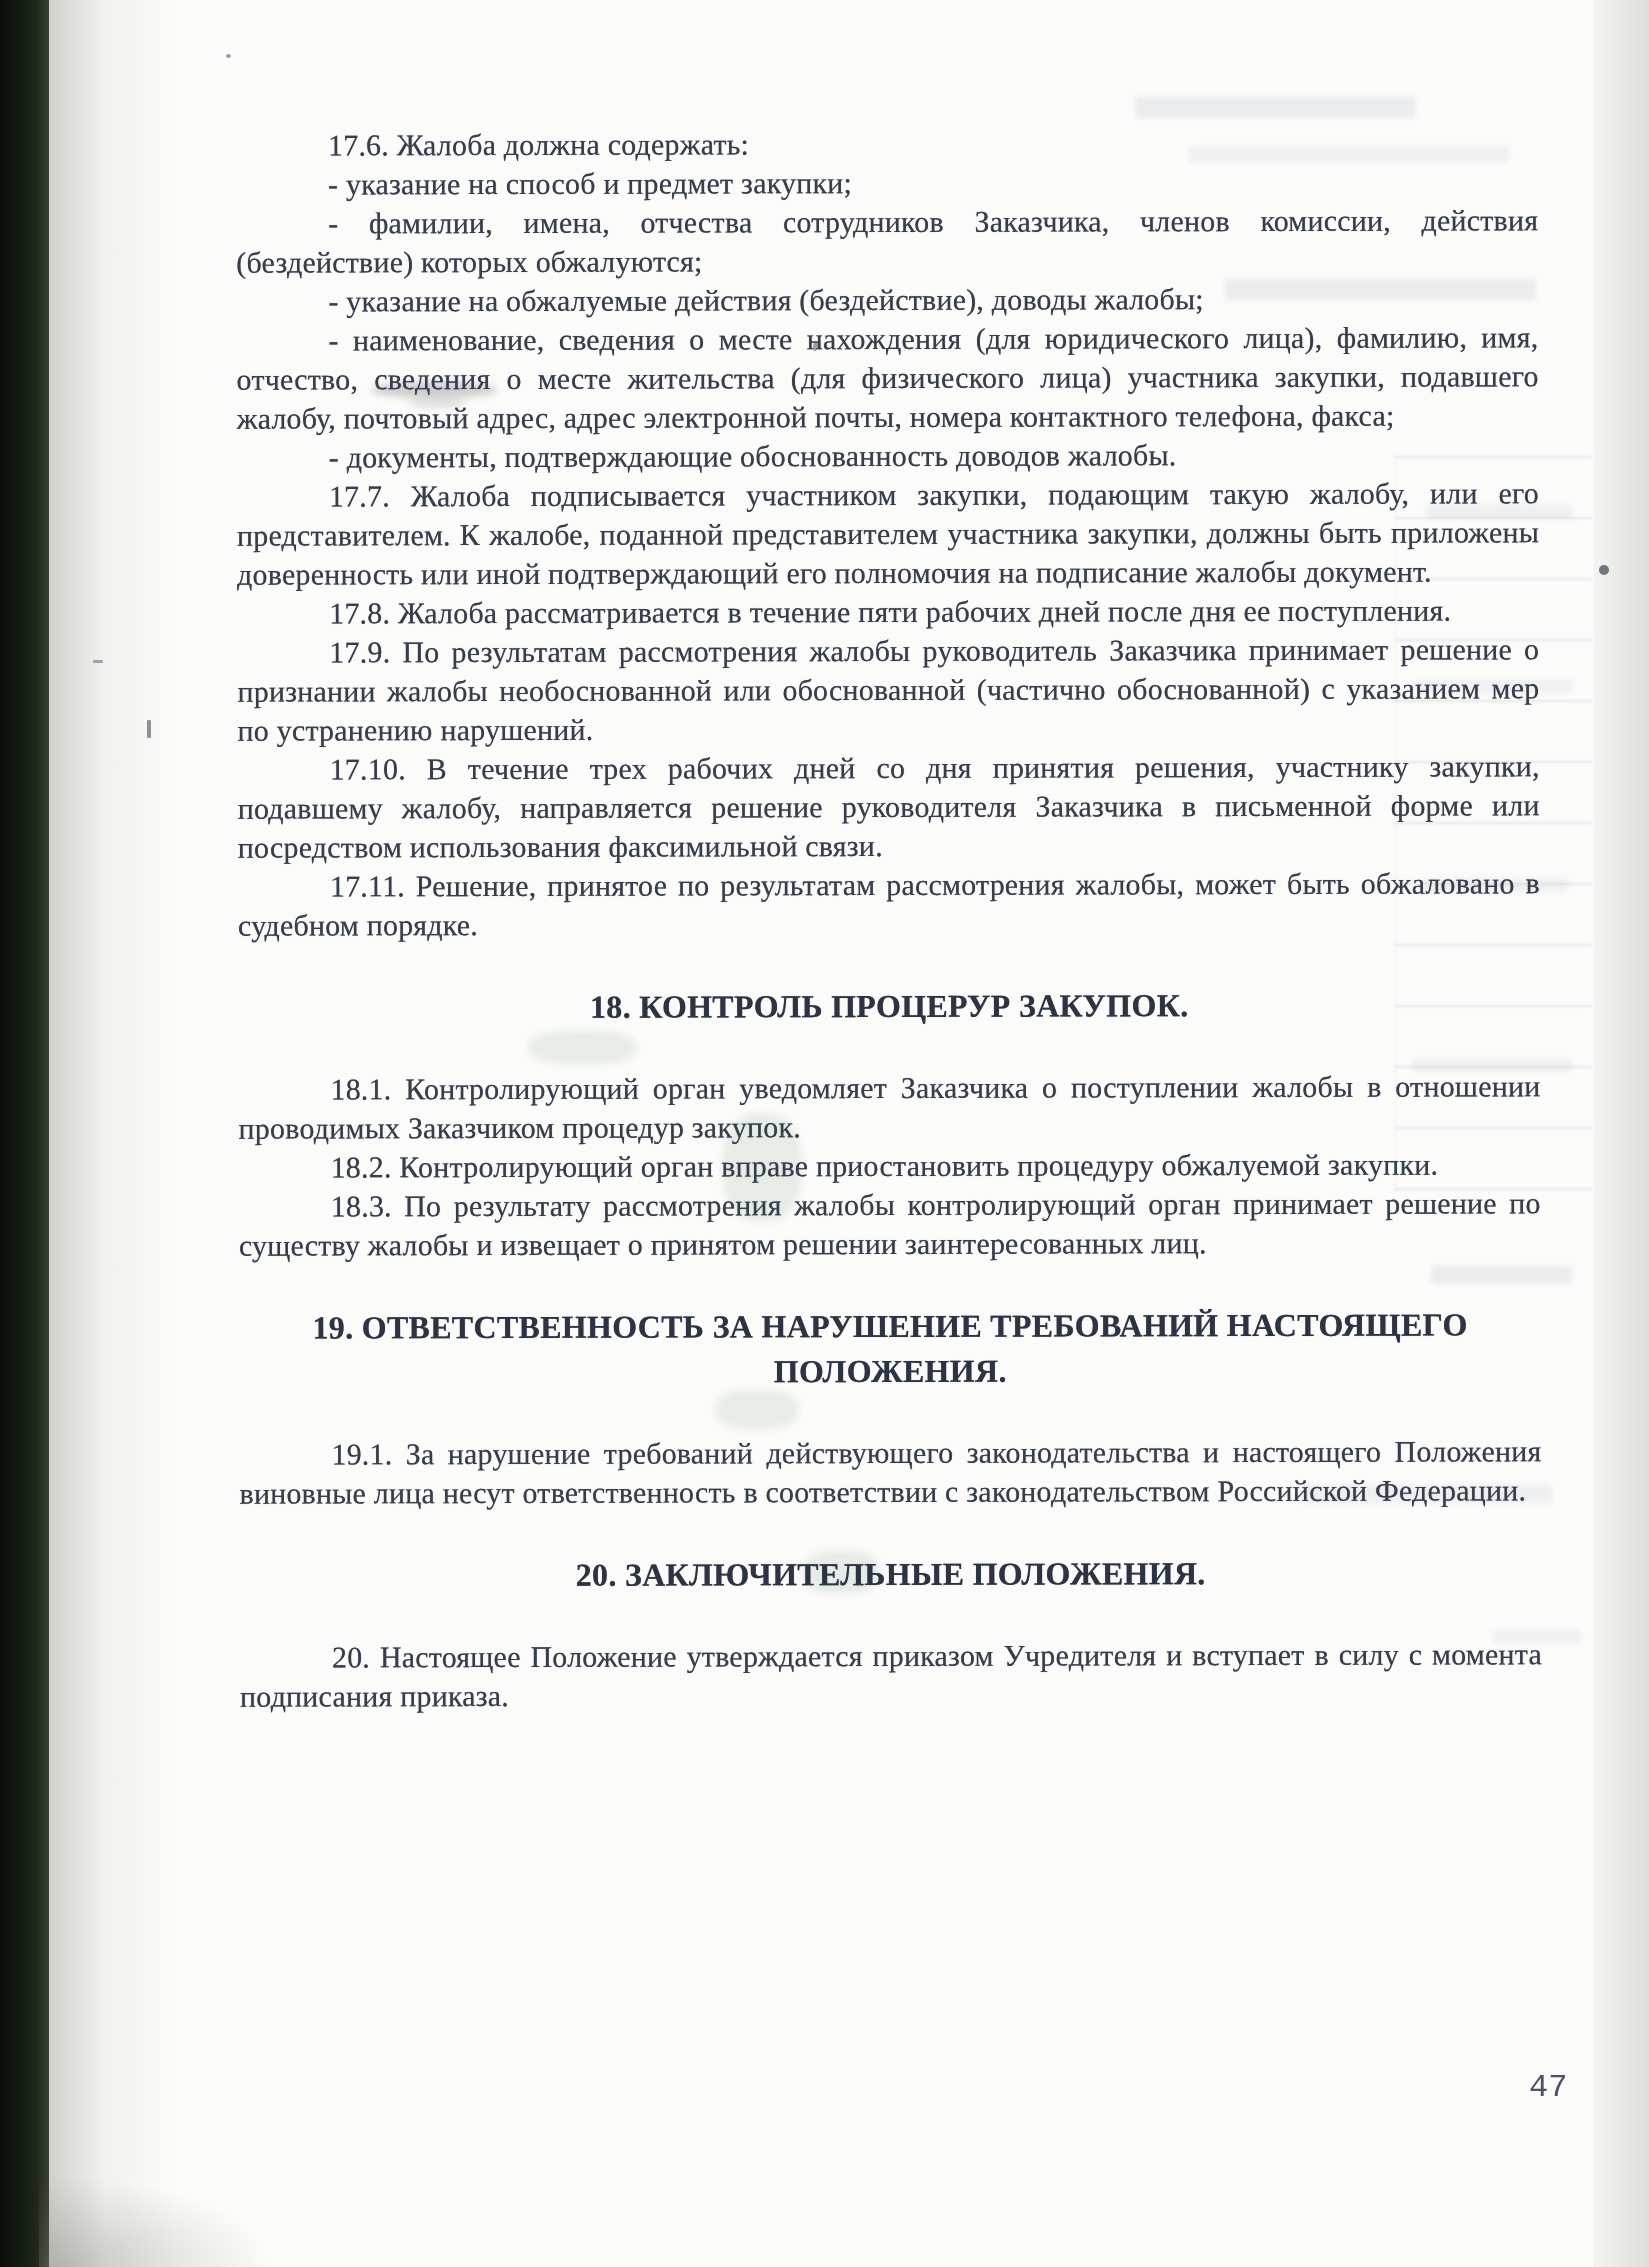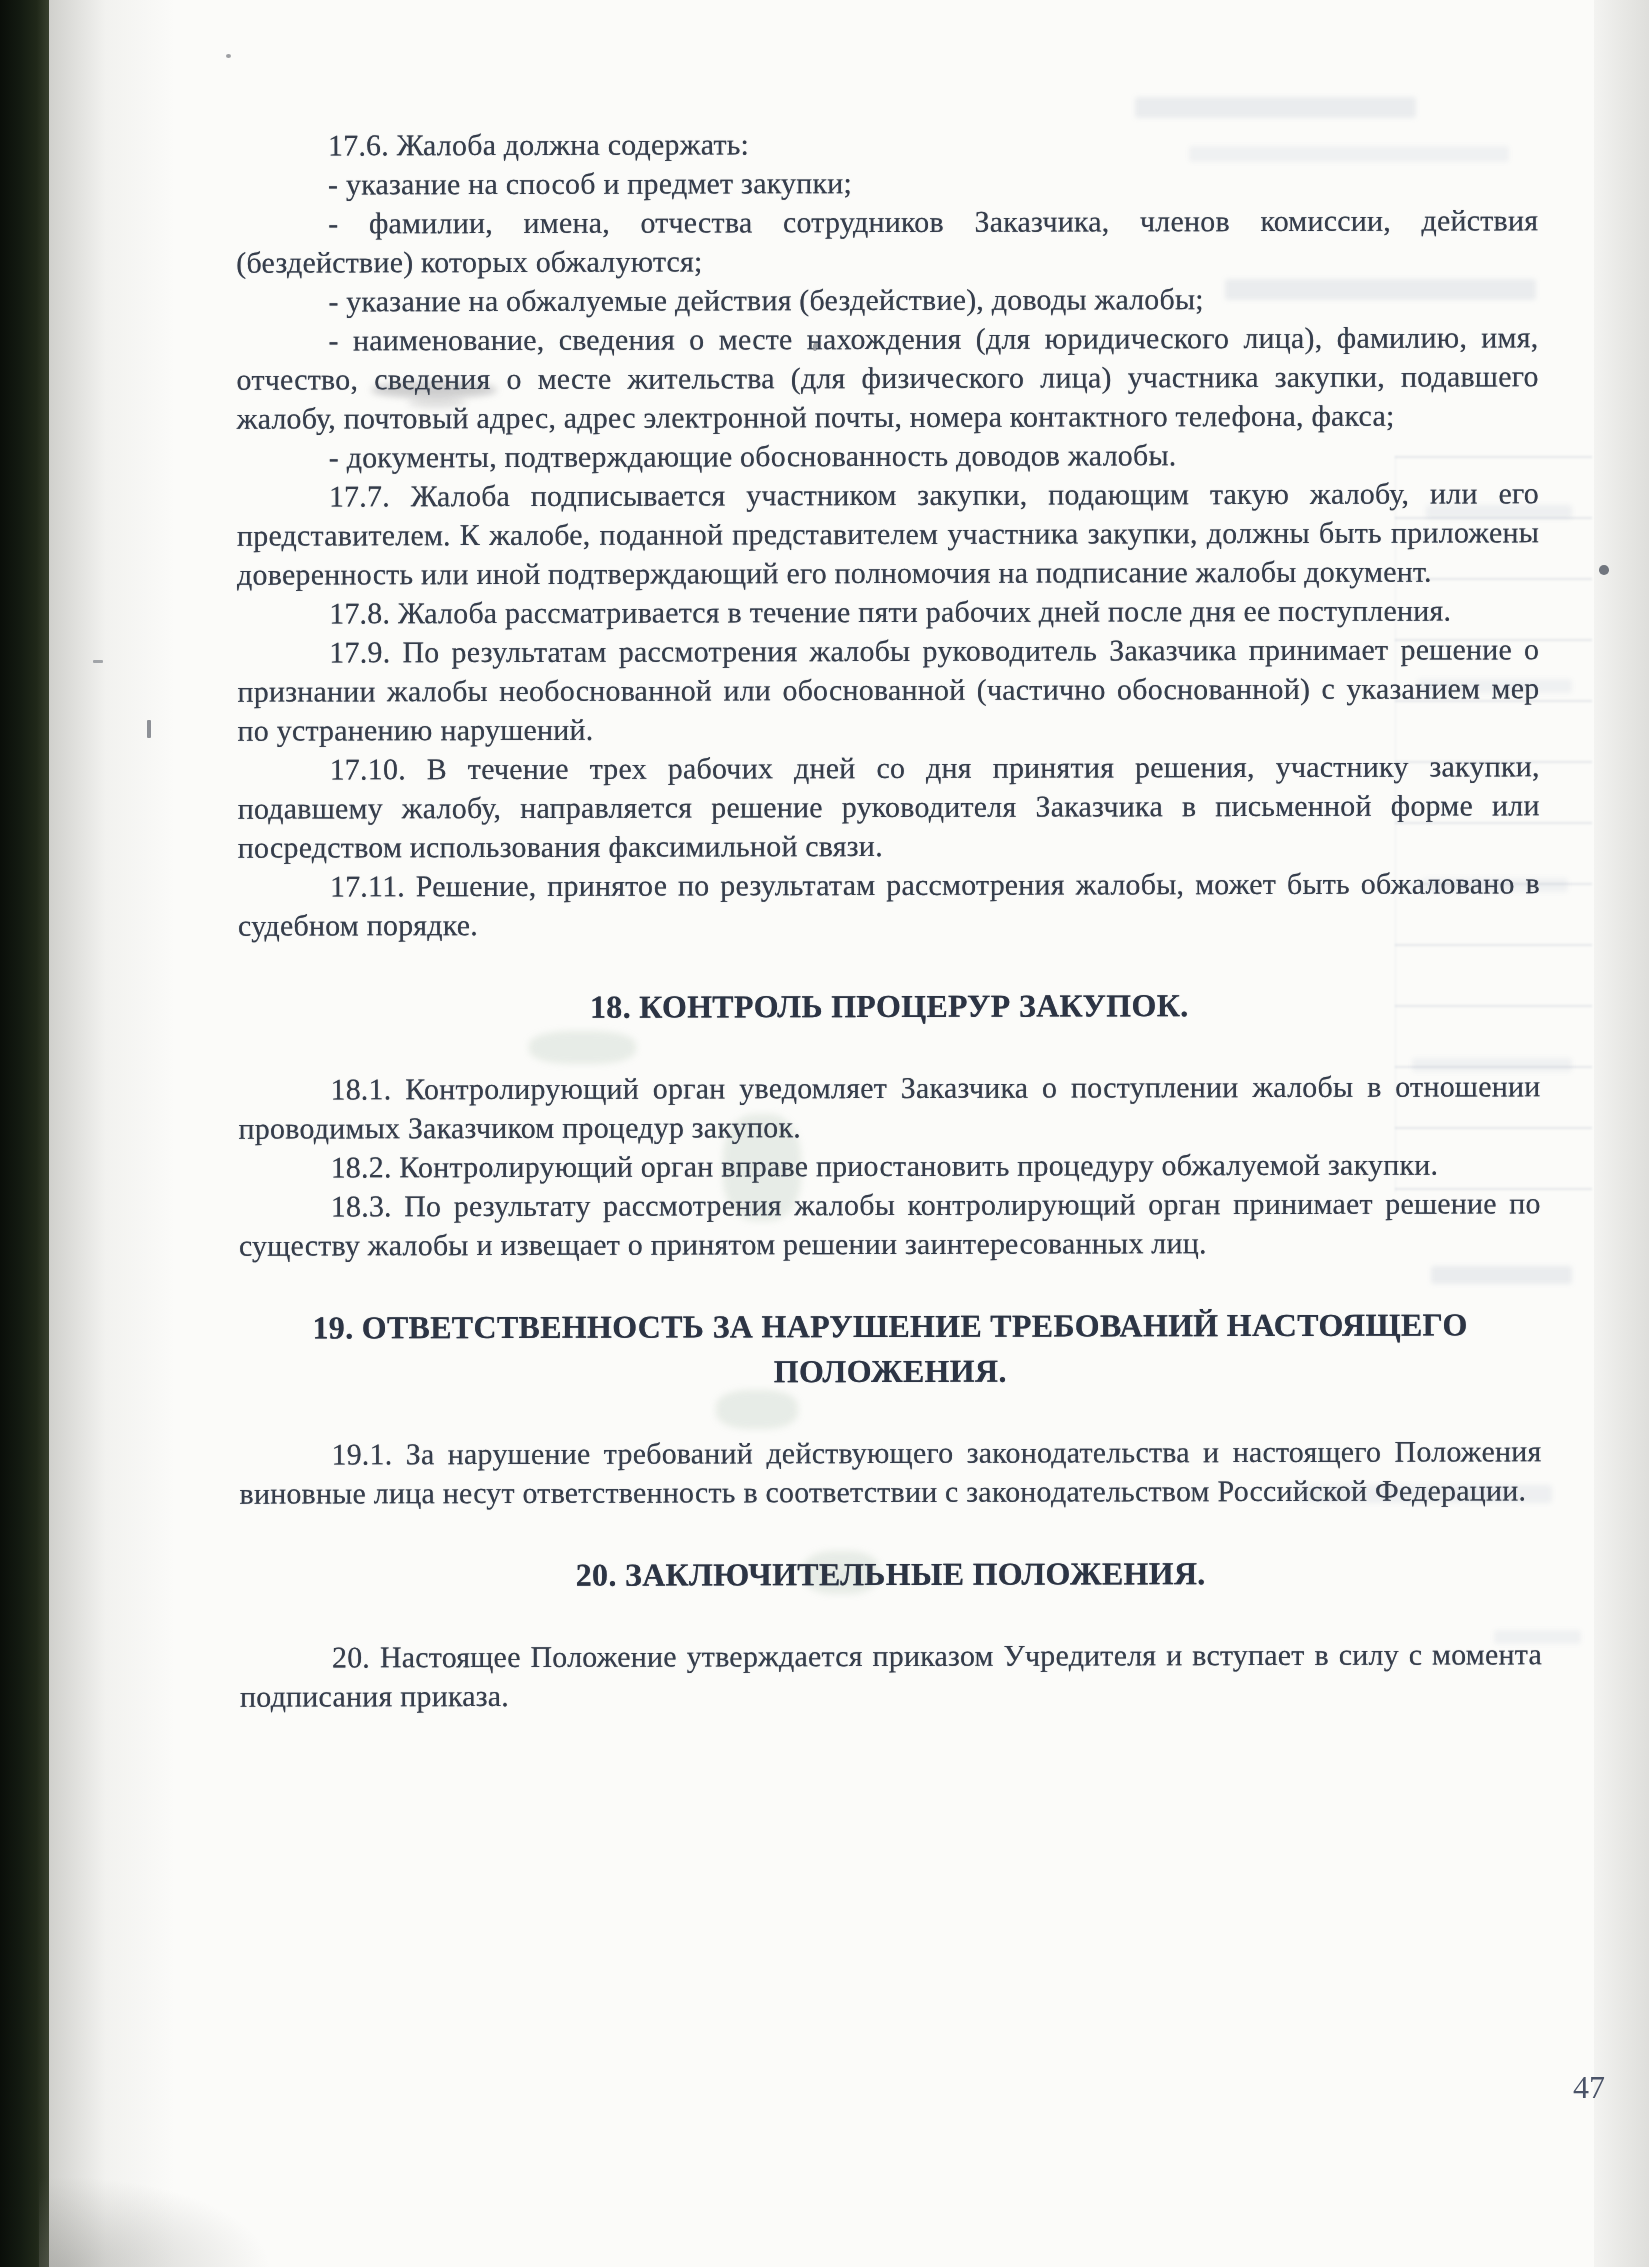--- a/index.html
+++ b/index.html
@@ -43,21 +43,21 @@
     text-shadow:0 0 0.7px rgba(54,62,76,.75);
   }
   .para{margin:0;text-indent:92px;}
   .heading{
     margin:41px 0 39px 0;text-indent:0;text-align:center;
     font-weight:bold;font-size:32px;line-height:45px;color:var(--ink-heading);
     letter-spacing:0.3px;
   }
   .page-number{
     position:absolute;left:1529px;top:2069px;
-    font-size:32px;color:#4a5368;font-family:Liberation Serif, serif;margin-left:44px;
+    font-size:32px;color:#4a5368;font-family:Liberation Mono, monospace;
   }
   
   .ghosts{position:absolute;inset:0;pointer-events:none;}
   .ghost{
     position:absolute;background:rgba(120,138,168,.13);
     filter:blur(2.9px);border-radius:2.9px;
   }
   .ghost-table{
     position:absolute;left:1395px;top:456px;width:196px;height:737px;
     background:repeating-linear-gradient(to bottom,rgba(120,138,168,.17) 0 1.9px,rgba(120,138,168,0) 1.9px 61px);

